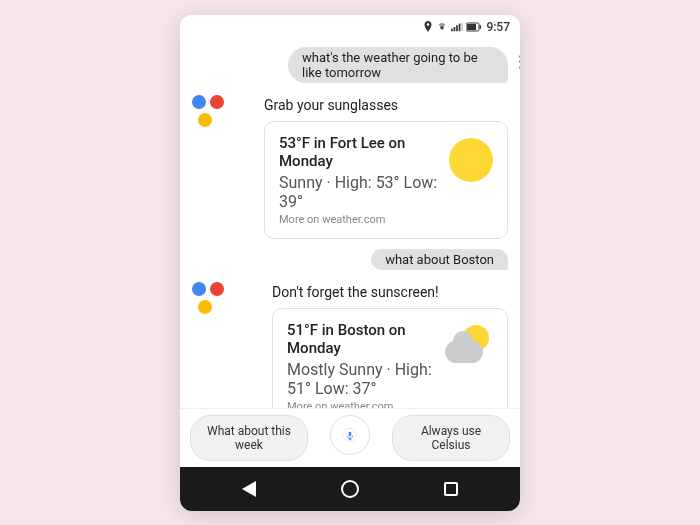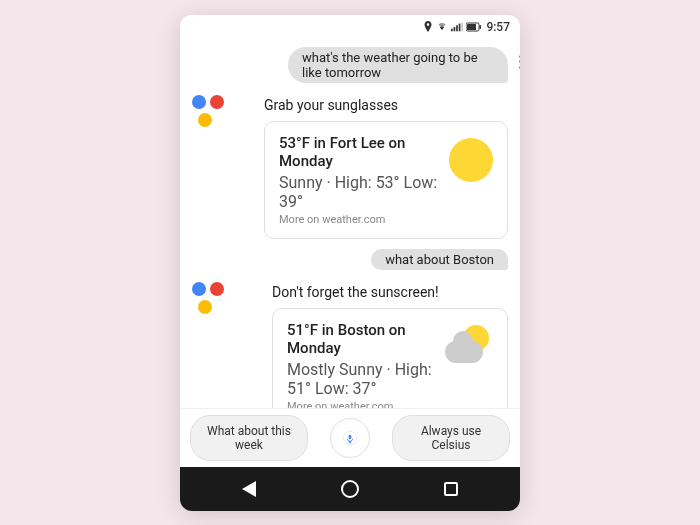--- a/index.html
+++ b/index.html
@@ -189,21 +189,21 @@
       background: #ccc;
       border-radius: 50%;
       position: absolute;
       top: -10px;
       left: 8px;
     }
 
     
     .suggestions {
       display: flex;
-      align-items: center;
+      align-items: flex-start;
       justify-content: space-between;
       padding: 6px 10px;
       border-top: 1px solid #f0f0f0;
       background: #fff;
       gap: 22px;
     }
     .suggestion-chip {
       flex: 1;
       background: #f1f1f1;
       border-radius: 20px;

